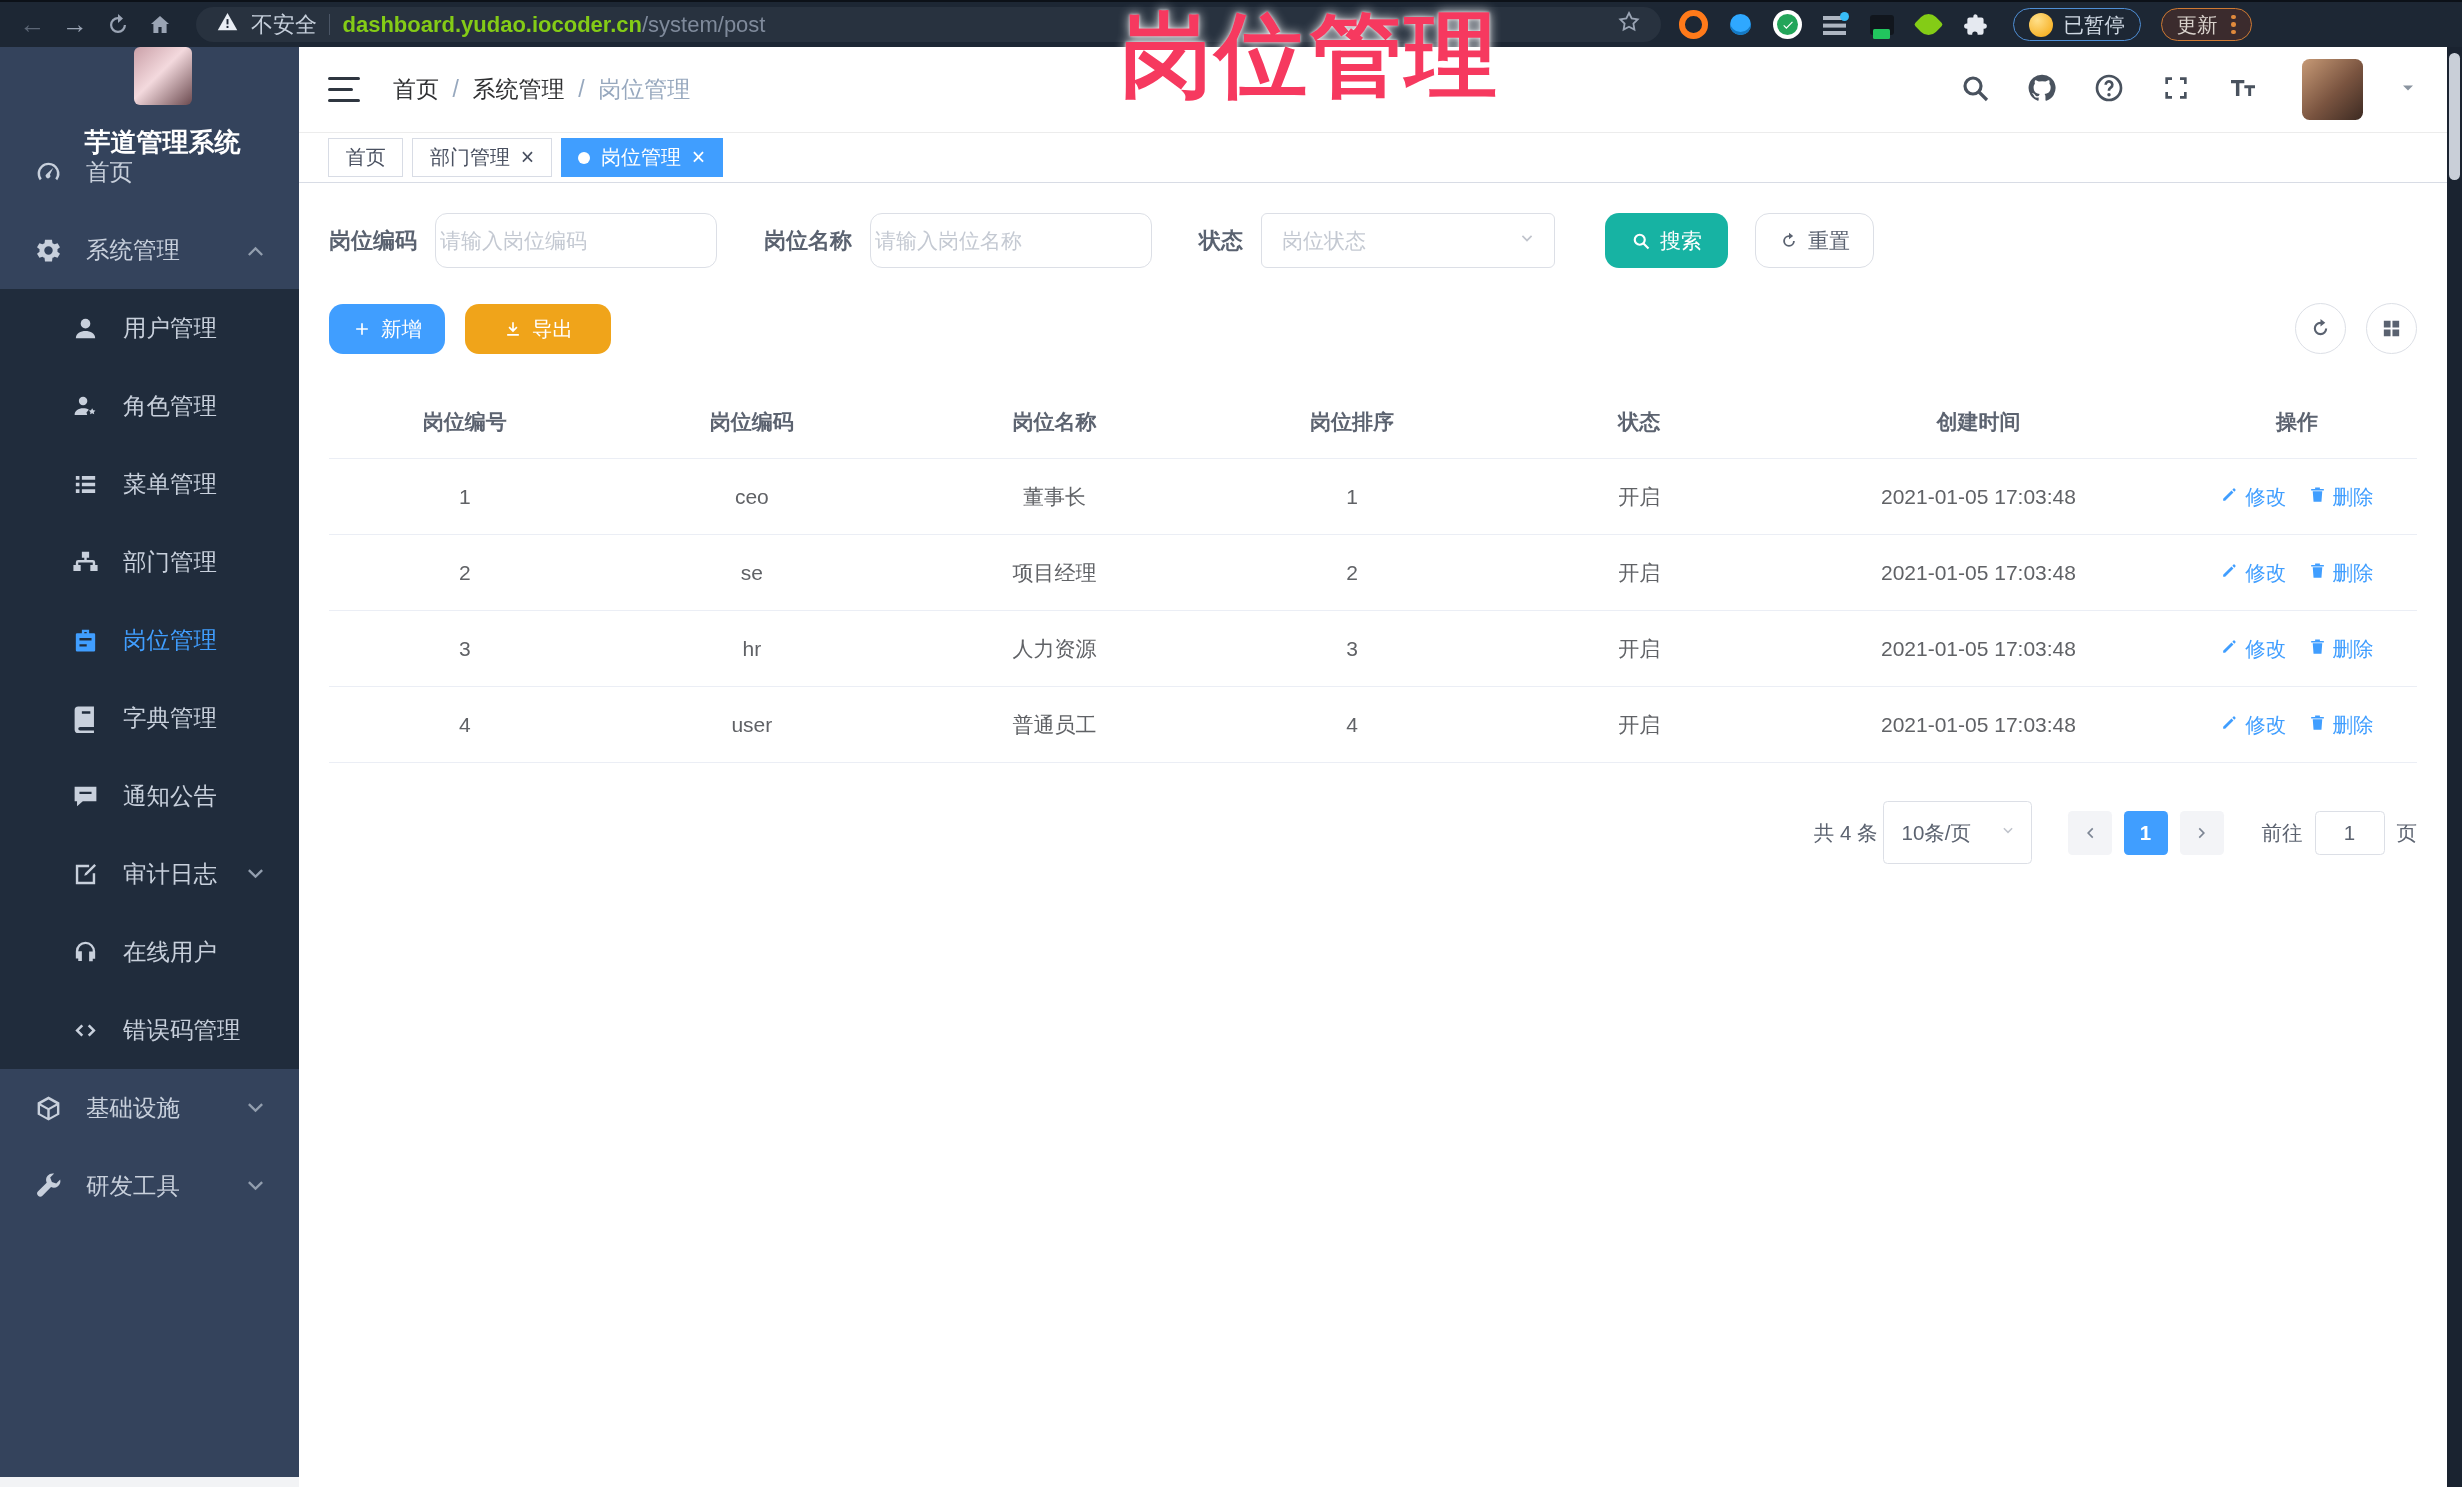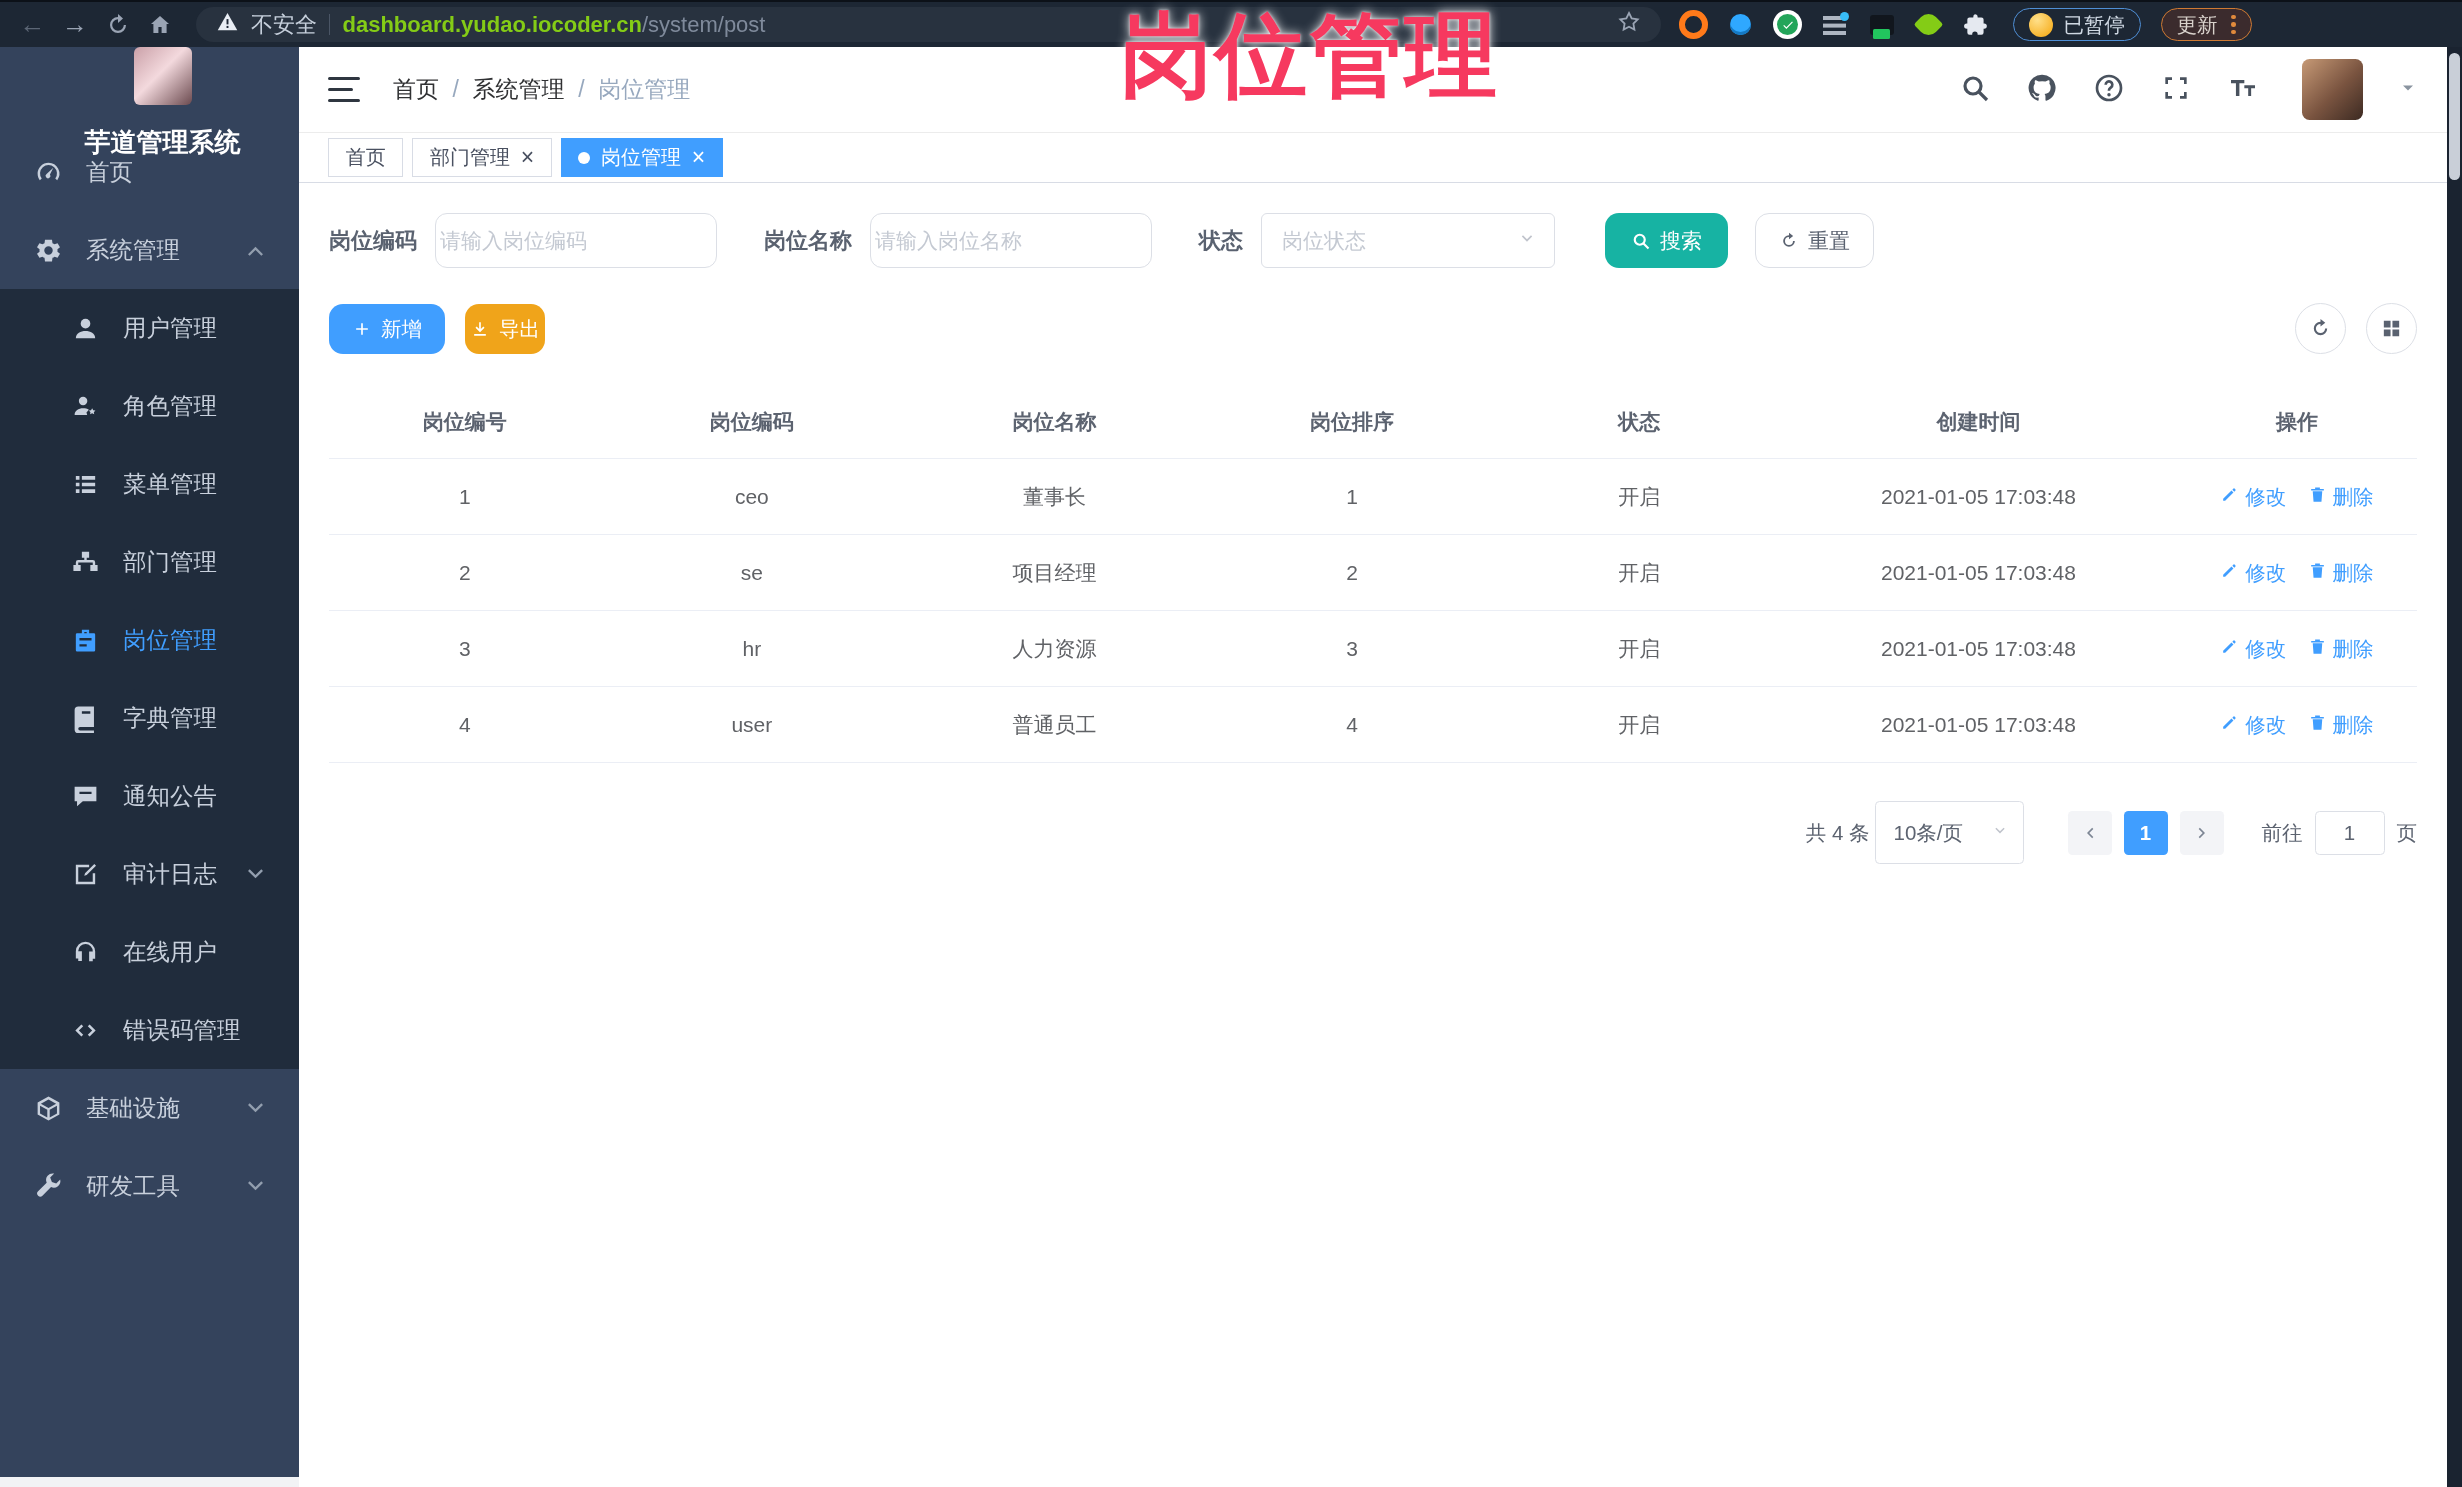--- a/index.html
+++ b/index.html
@@ -86,34 +86,34 @@
   .f-select .ph{font-size:21px;color:#c4c9d2;}
   .f-select .ic{color:#c0c4cc;}
   .f-select .ic svg{width:20px;height:20px;}
   .btn{border:none;border-radius:14px;display:inline-flex;align-items:center;gap:9px;cursor:pointer;font-family:inherit;}
   .btn .ic svg{width:20px;height:20px;display:block;}
   .btn-search{height:55px;background:#17b3a3;color:#fff;font-size:21px;padding:0 26px;margin-left:3px;}
   .btn-reset{height:55px;background:#fff;border:1.1px solid #dcdfe6;color:#5a6270;font-size:21px;padding:0 23px;margin-left:27px;}
 
   .toolbar-row{margin-top:35px;display:flex;align-items:center;}
   .btn-add{height:50px;background:#409EFF;color:#fff;font-size:20.5px;padding:0 23px;}
-  .btn-export{height:50px;background:#f0a41a;color:#fff;font-size:20.5px;padding:0 5px;margin-left:20px;}
+  .btn-export{height:50px;background:#f0a41a;color:#fff;font-size:20.5px;padding:0 38px;margin-left:20px;}
   .tool-circles{margin-left:auto;display:flex;gap:20px;}
   .circle-btn{width:49px;height:49px;border-radius:50%;border:1.1px solid #dcdfe6;background:#fff;display:flex;align-items:center;justify-content:center;color:#5a6270;cursor:pointer;}
   .circle-btn svg{width:23px;height:23px;}
 
   table.grid{margin-top:32px;width:100%;border-collapse:collapse;table-layout:fixed;}
   .grid th{height:70px;font-size:21px;font-weight:700;color:#5c6370;border-bottom:1.1px solid #ebeef5;text-align:center;}
   .grid td{height:73px;font-size:21px;color:#606266;text-align:center;border-bottom:1.1px solid #ebeef5;}
   .grid a{color:#409EFF;font-size:20.5px;display:inline-flex;align-items:center;gap:6px;margin:0 10.6px;text-decoration:none;cursor:pointer;}
   .grid a svg{width:19px;height:19px;}
 
   .pagination{margin-top:38px;display:flex;justify-content:flex-end;align-items:center;font-size:20.5px;color:#5c6370;}
   .pg-total{margin-right:5px;}
-  .pg-size{width:149px;height:63px;border:1.1px solid #dcdfe6;border-radius:4.5px;display:flex;align-items:center;justify-content:space-between;padding:0 13.6px 0 18px;box-sizing:border-box;margin-right:38px;}
+  .pg-size{width:149px;height:63px;border:1.1px solid #dcdfe6;border-radius:4.5px;display:flex;align-items:center;justify-content:space-between;padding:0 13.6px 0 18px;box-sizing:border-box;margin-right:30px;}
   .pg-size .ic{color:#c0c4cc;}.pg-size .ic svg{width:18px;height:18px;}
   .pg-btn{width:44px;height:44px;background:#f3f4f7;border-radius:4.5px;display:flex;align-items:center;justify-content:center;color:#7d8694;margin:0 6px;cursor:pointer;}
   .pg-btn svg{width:20px;height:20px;}
   .pg-cur{width:44px;height:44px;background:#409EFF;color:#fff;border-radius:4.5px;display:flex;align-items:center;justify-content:center;font-weight:600;margin:0 6px;}
   .pg-goto{margin:0 12px 0 32px;}
   .pg-input{width:70px;height:44px;border:1.1px solid #dcdfe6;border-radius:4.5px;text-align:center;font-size:20.5px;color:#5c6370;box-sizing:border-box;outline:none;font-family:inherit;}
   .pg-suffix{margin-left:12px;}
 
   .overlay-title{position:absolute;left:1120px;top:0;font-size:92px;line-height:1.2;font-weight:800;color:#f6395f;letter-spacing:3px;z-index:60;
     text-shadow:0 0 10.6px rgba(255,255,255,.95),0 0 3px rgba(255,255,255,.8);pointer-events:none;}

